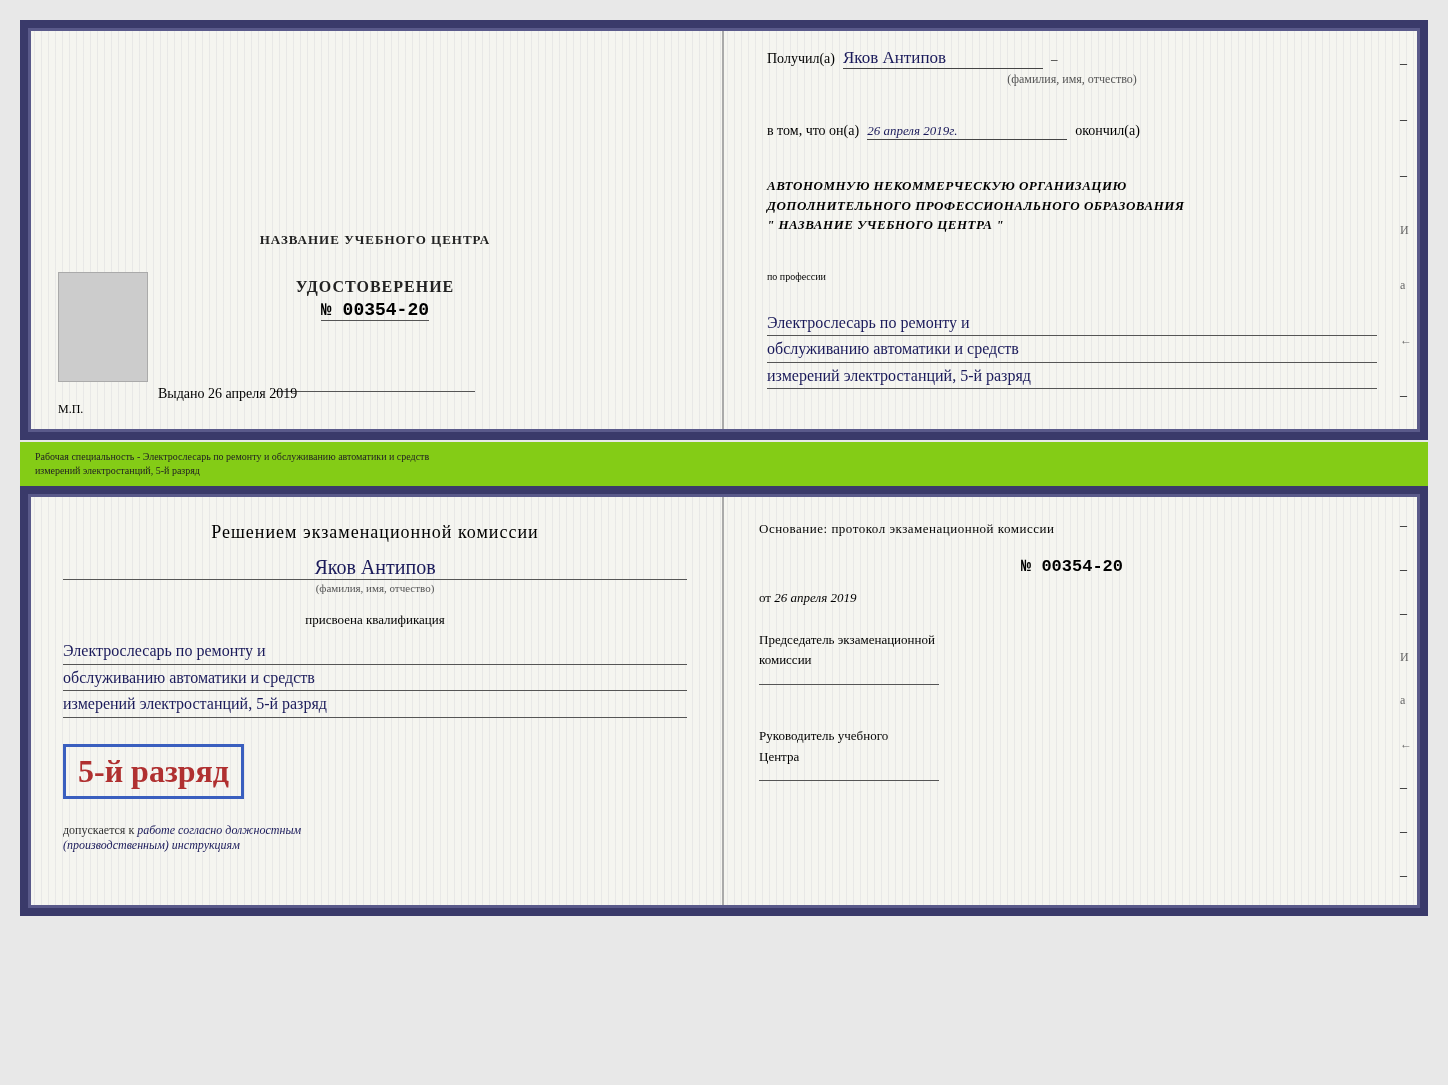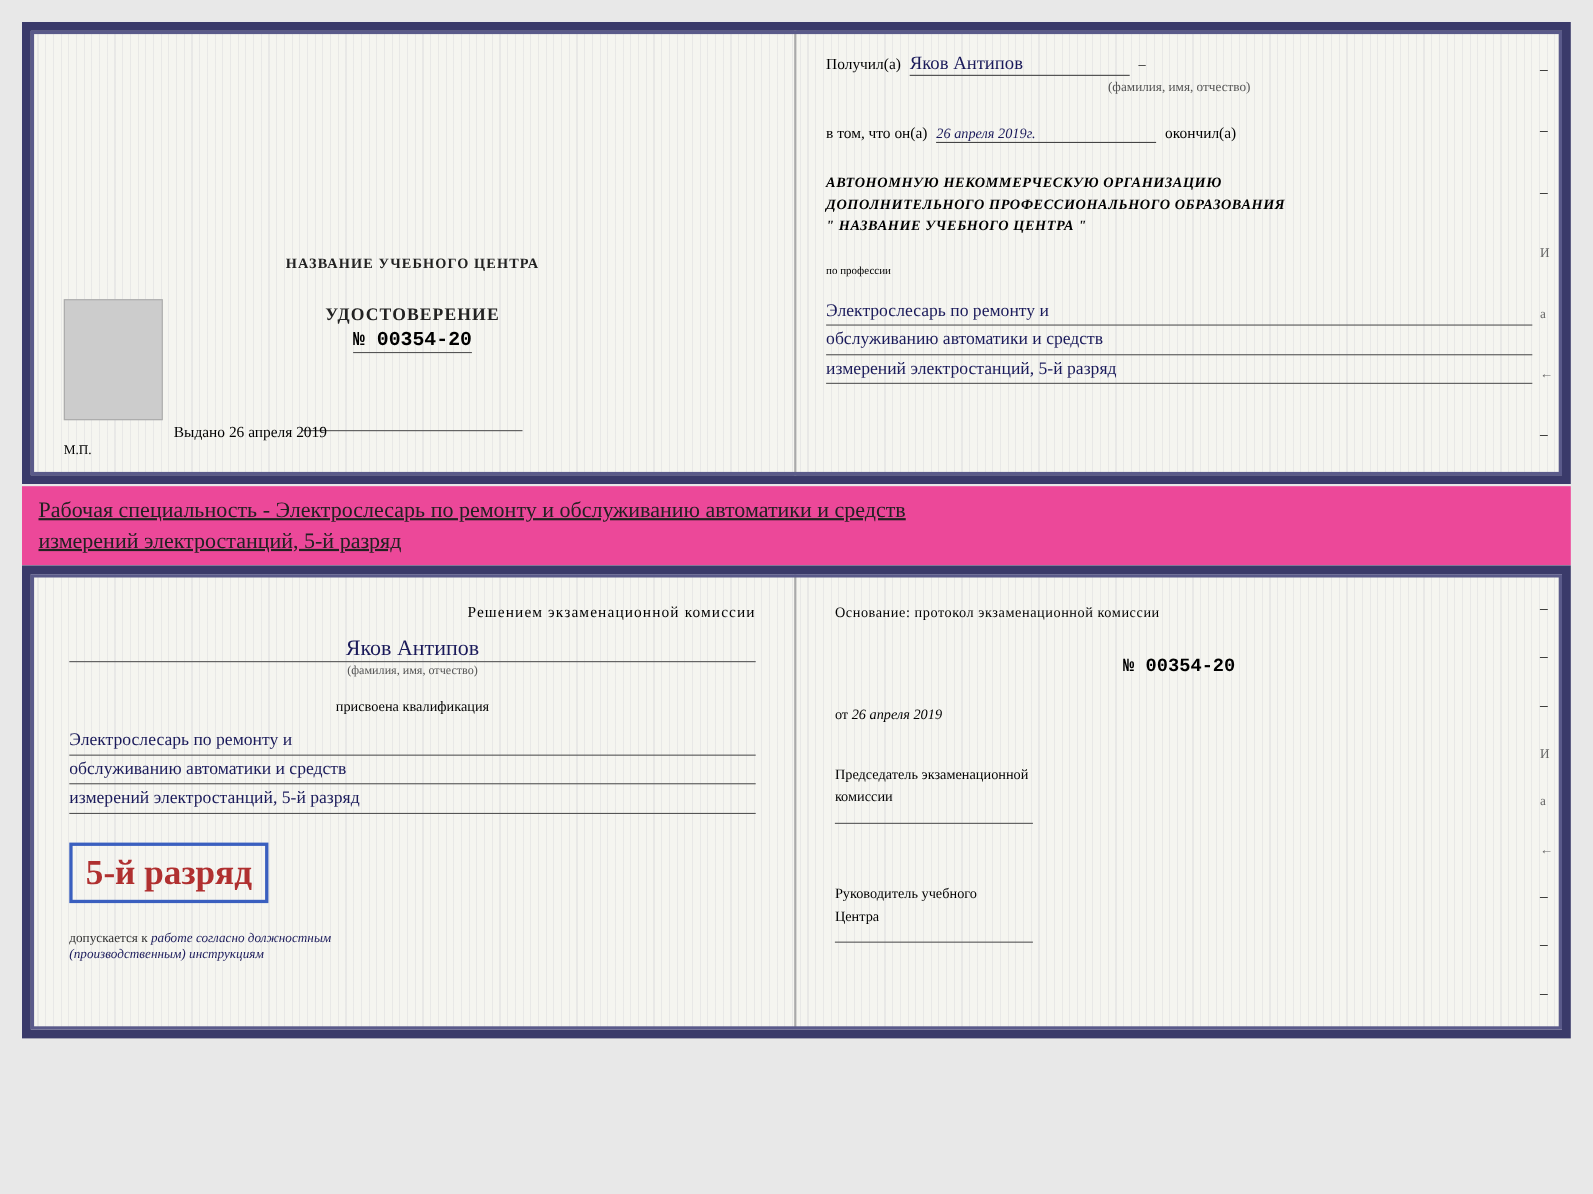--- a/index.html
+++ b/index.html
@@ -42,24 +42,24 @@
       padding: 30px 40px;
       display: flex;
       flex-direction: column;
       align-items: center;
       justify-content: flex-end;
       position: relative;
     }
 
     .doc-right {
       width: 50%;
-      padding: 20px 27px;
-      display: flex;
-      flex-direction: column;
-      gap: 18px;
+      padding: 20px 43px;
+      display: flex;
+      flex-direction: column;
+      gap: 28px;
       font-size: 14px;
     }
 
     .center-title {
       font-size: 13px;
       font-weight: bold;
       text-align: center;
       letter-spacing: 1px;
       text-transform: uppercase;
       color: #222;
@@ -158,25 +158,24 @@
       font-family: 'Segoe Script', 'Comic Sans MS', cursive;
       color: #1a1a5a;
       font-size: 16px;
       line-height: 1.6;
       border-bottom: 1px solid #555;
       display: block;
     }
 
     
     .between-label {
-      background: #ec4899;
+      background: #84cc16;
       padding: 8px 15px;
-      font-size: 20px;
+      font-size: 10px;
       color: #222;
-      text-decoration: underline;
       line-height: 1.4;
     }
 
     
     .doc-bottom {
       display: flex;
       border: 8px solid #3a3a6a;
       background: #f5f5f0;
       position: relative;
       min-height: 430px;
@@ -198,27 +197,27 @@
       display: flex;
       flex-direction: column;
       gap: 10px;
     }
 
     .doc-bottom-right {
       width: 50%;
       padding: 25px 35px;
       display: flex;
       flex-direction: column;
-      gap: 26px;
+      gap: 14px;
       font-size: 14px;
     }
 
     .commission-title {
-      font-size: 14px;
-      text-align: right;
+      font-size: 18px;
+      text-align: center;
       letter-spacing: 1px;
       line-height: 1.5;
     }
 
     .name-handwritten {
       font-family: 'Segoe Script', 'Comic Sans MS', cursive;
       color: #1a1a5a;
       font-size: 20px;
       text-align: center;
     }

